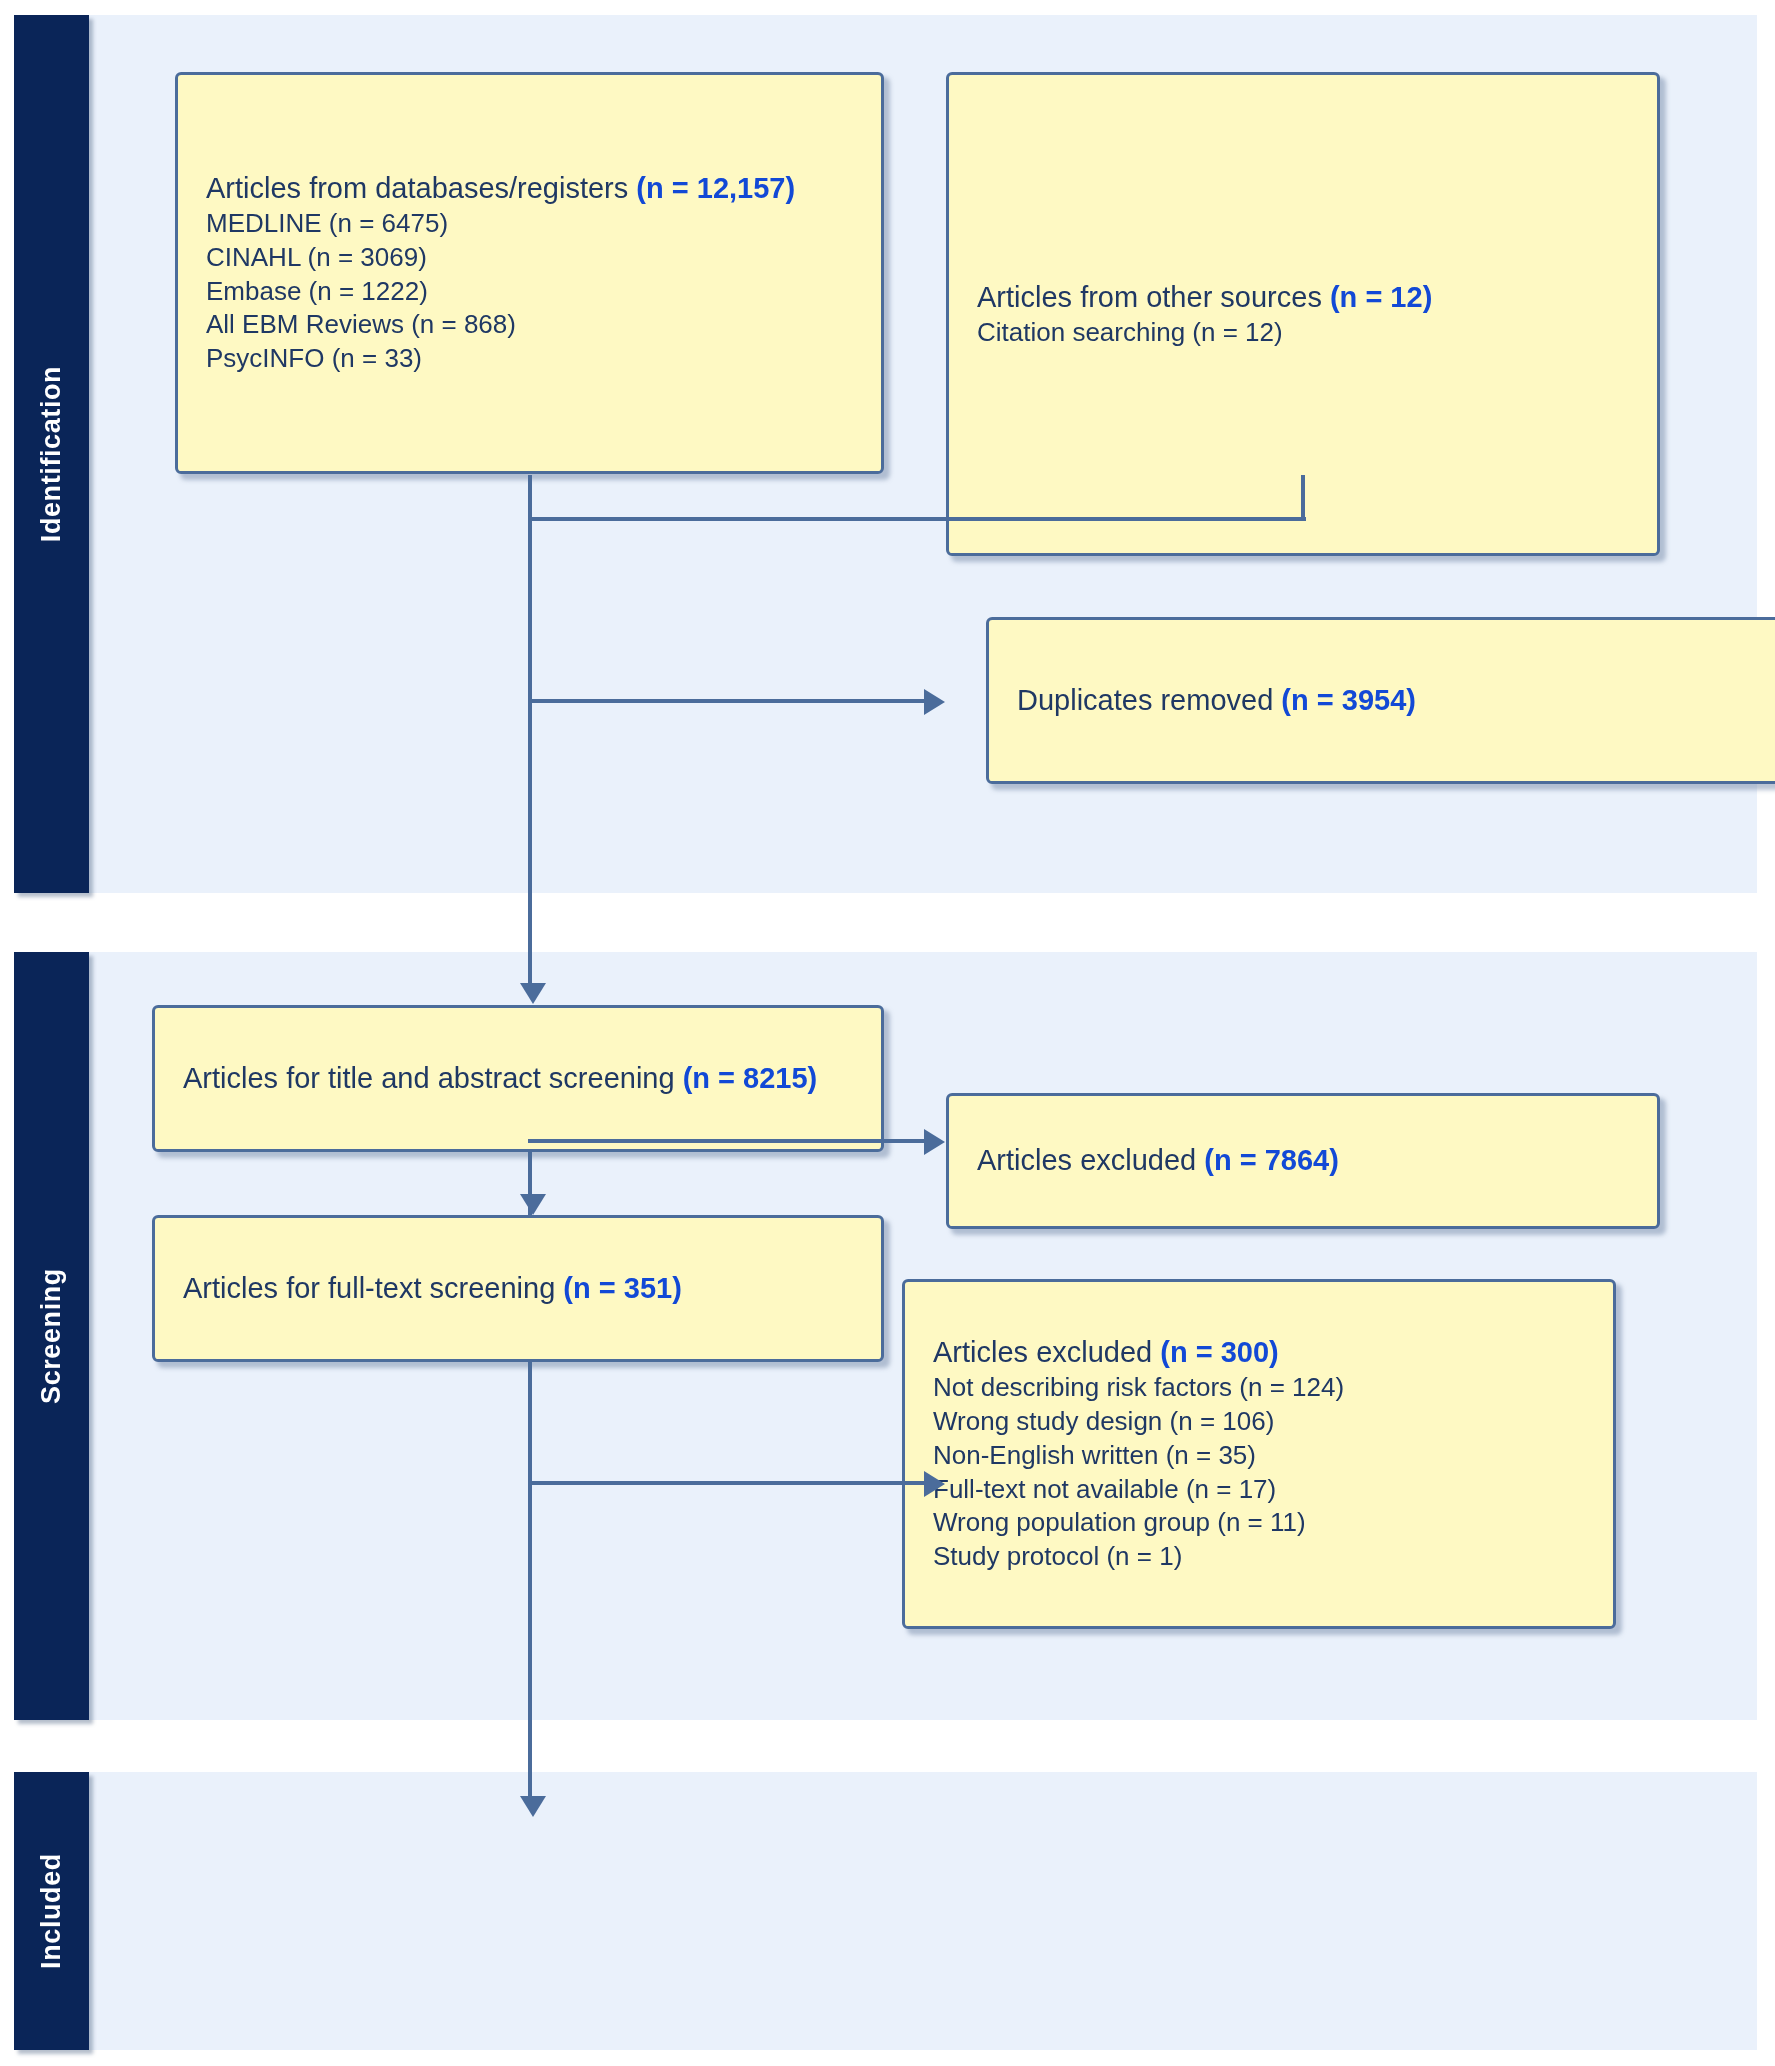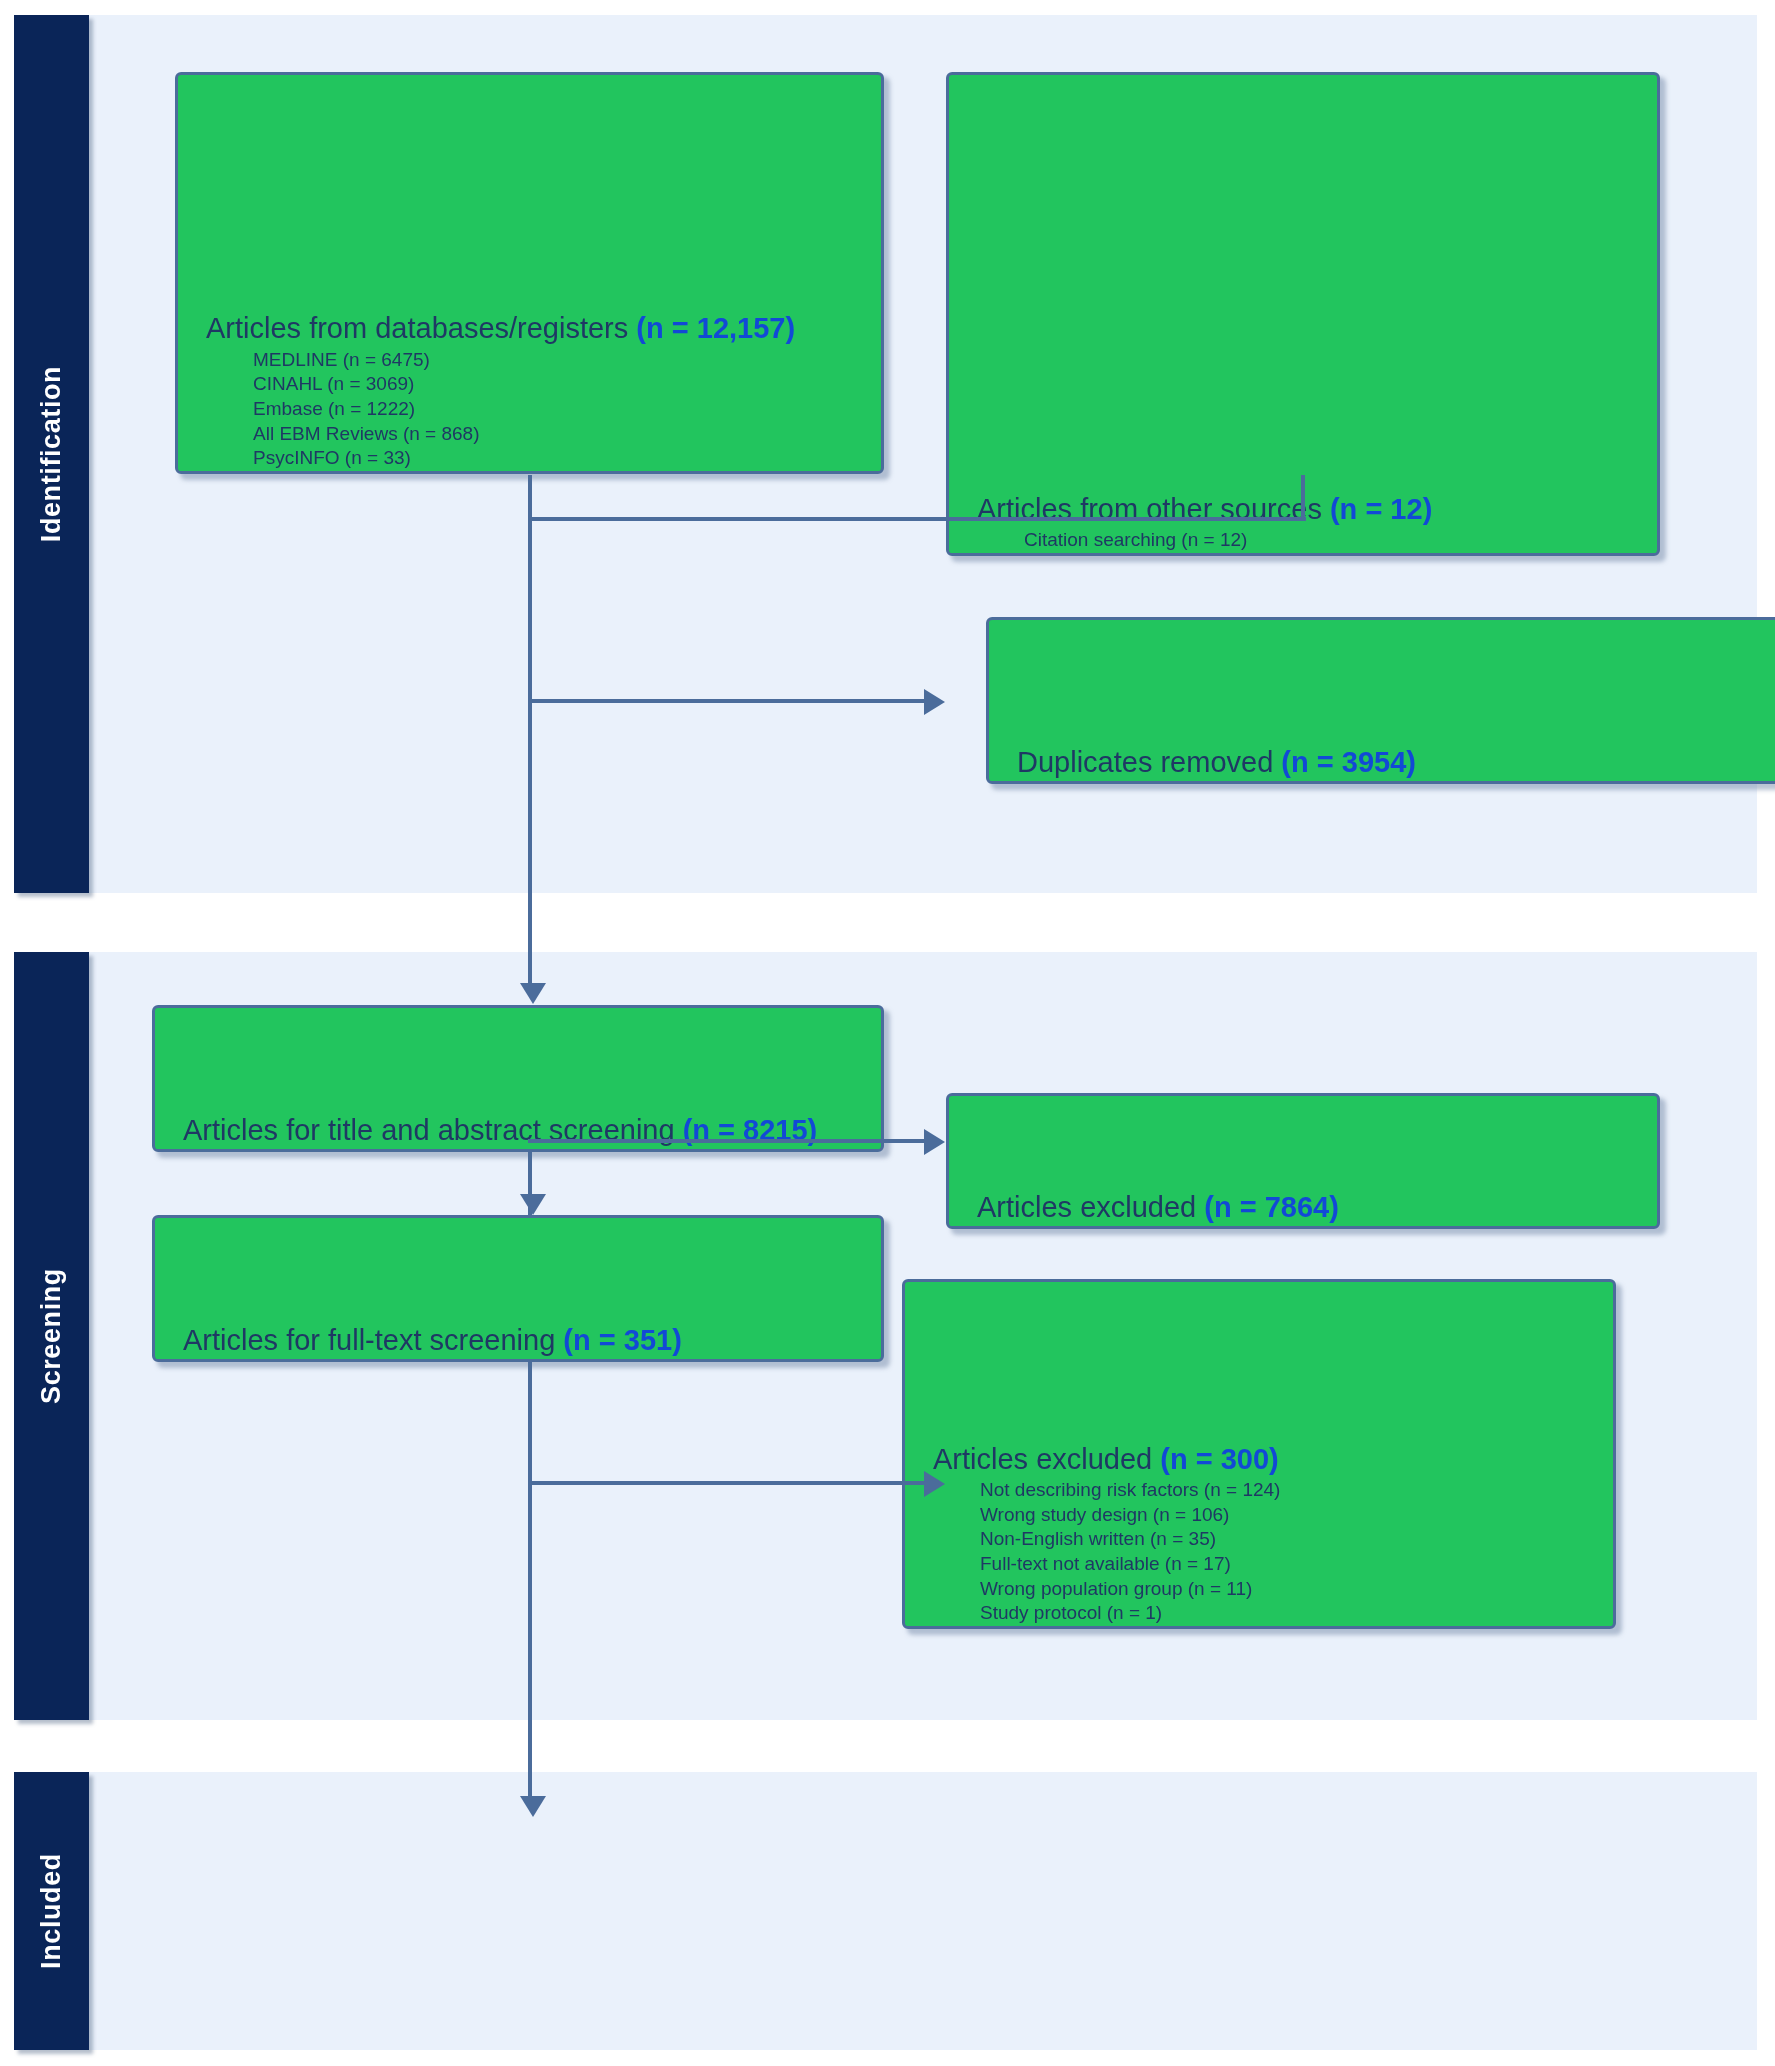--- a/index.html
+++ b/index.html
@@ -38,47 +38,46 @@
     white-space: nowrap;
     color: #ffffff;
     font-weight: bold;
     font-size: 27px;
     letter-spacing: 0.6px;
   }
 
   
   .fbox {
     position: absolute;
-    background: #22c55e;
+    background: #fef9c3;
     border: 3.1px solid #4b6c9b;
     border-radius: 6.1px;
     box-sizing: border-box;
     box-shadow: 5.5px 5.5px 4.3px rgba(120,140,170,0.50);
     display: flex;
     flex-direction: column;
-    justify-content: flex-end;
+    justify-content: center;
   }
   .fbox .inner {
     padding: 0 28px;
   }
   .ftitle {
     font-size: 29px;
     color: #1f3864;
     line-height: 1.28;
     white-space: nowrap;
   }
   .ftitle .n {
     color: #1249d6;
     font-weight: bold;
   }
   .fsub {
-    font-size: 19px;
+    font-size: 26px;
     color: #1f3864;
     line-height: 1.30;
-    margin-left: 47px;
     white-space: nowrap;
   }
 
   
   .line {
     position: absolute;
     background: #4b6c9b;
   }
   .vline { width: 4.3px; }
   .hline { height: 4.3px; }

